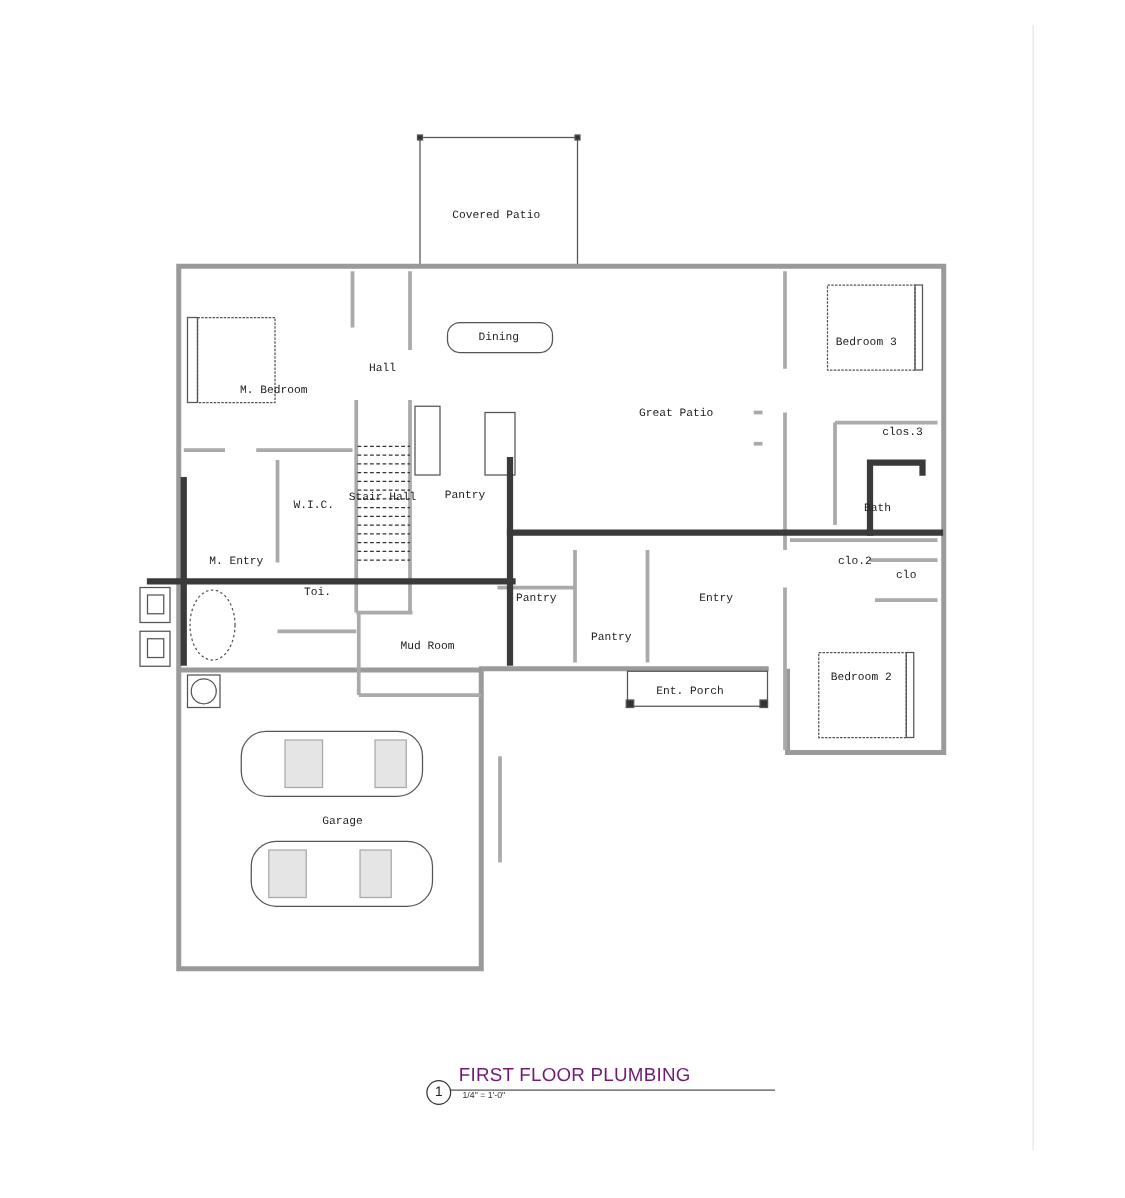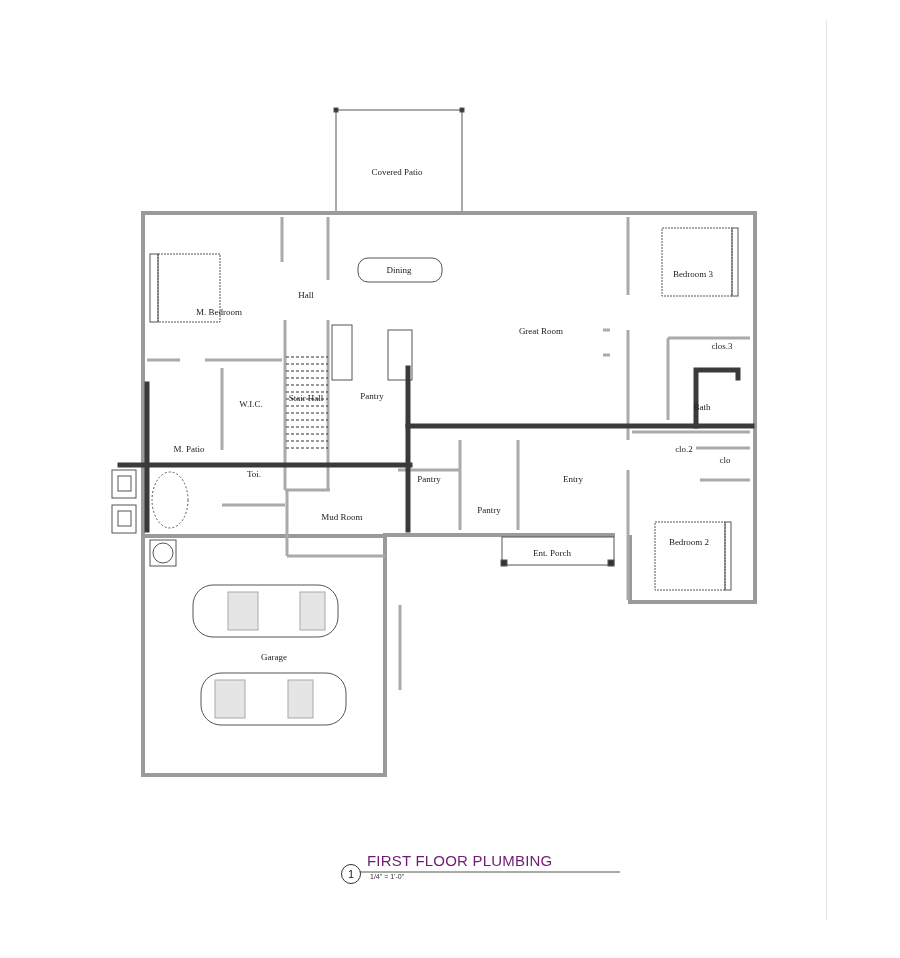--- a/index.html
+++ b/index.html
@@ -1,18 +1,18 @@
 <!DOCTYPE html>
 <html><head>
 <meta charset="utf-8">
 <style>
   html, body { margin:0; padding:0; background:#ffffff; }
   body { width:900px; height:958px; position:relative; overflow:hidden; font-family:"Liberation Sans", sans-serif; }
   #plan { position:absolute; left:0; top:0; width:900px; height:958px; }
-  .lbl { position:absolute; font-size:9px; color:#222; white-space:nowrap; transform:translate(-50%,-50%); font-family:Liberation Serif, serif; }
+  .lbl { position:absolute; font-size:9px; color:#222; white-space:nowrap; transform:translate(-50%,-50%); font-family:Liberation Mono, monospace; }
   .title { position:absolute; left:367px; top:852px; font-size:15px; color:#701a75; letter-spacing:0.2px; font-family:"Liberation Sans", sans-serif; }
   .scale { position:absolute; left:370px; top:873px; font-size:7px; color:#333; font-family:"Liberation Sans", sans-serif; }
   .num { position:absolute; left:341px; top:864px; width:18px; height:18px; border:1px solid #333; border-radius:50%; font-size:11px; text-align:center; line-height:18px; color:#222; font-family:"Liberation Sans", sans-serif; }
   .edge { position:absolute; left:826px; top:20px; width:1px; height:900px; background:#e6e6e6; }
 </style>
 </head>
 <body>
 
 <svg id="plan" viewBox="0 0 900 958" xmlns="http://www.w3.org/2000/svg">
 
@@ -118,28 +118,28 @@
 
   <line x1="360" y1="872" x2="620" y2="872" stroke="#555" stroke-width="1"></line>
 </svg>
 
 <div class="edge"></div>
 
 <div class="lbl" style="left:397px;top:172px">Covered Patio</div>
 <div class="lbl" style="left:399px;top:270px">Dining</div>
 <div class="lbl" style="left:219px;top:312px">M.  Bedroom</div>
 <div class="lbl" style="left:306px;top:295px">Hall</div>
-<div class="lbl" style="left:541px;top:331px">Great Room</div>
+<div class="lbl" style="left:541px;top:331px">Great Patio</div>
 <div class="lbl" style="left:693px;top:274px">Bedroom 3</div>
 <div class="lbl" style="left:722px;top:346px">clos.3</div>
 <div class="lbl" style="left:702px;top:407px">Bath</div>
 <div class="lbl" style="left:251px;top:404px">W.I.C.</div>
 <div class="lbl" style="left:306px;top:398px">Stair Hall</div>
 <div class="lbl" style="left:372px;top:396px">Pantry</div>
-<div class="lbl" style="left:189px;top:449px">M. Patio</div>
+<div class="lbl" style="left:189px;top:449px">M. Entry</div>
 <div class="lbl" style="left:254px;top:474px">Toi.</div>
 <div class="lbl" style="left:429px;top:479px">Pantry</div>
 <div class="lbl" style="left:489px;top:510px">Pantry</div>
 <div class="lbl" style="left:573px;top:479px">Entry</div>
 <div class="lbl" style="left:684px;top:449px">clo.2</div>
 <div class="lbl" style="left:725px;top:460px">clo</div>
 <div class="lbl" style="left:342px;top:517px">Mud Room</div>
 <div class="lbl" style="left:552px;top:553px">Ent. Porch</div>
 <div class="lbl" style="left:689px;top:542px">Bedroom 2</div>
 <div class="lbl" style="left:274px;top:657px">Garage</div>

